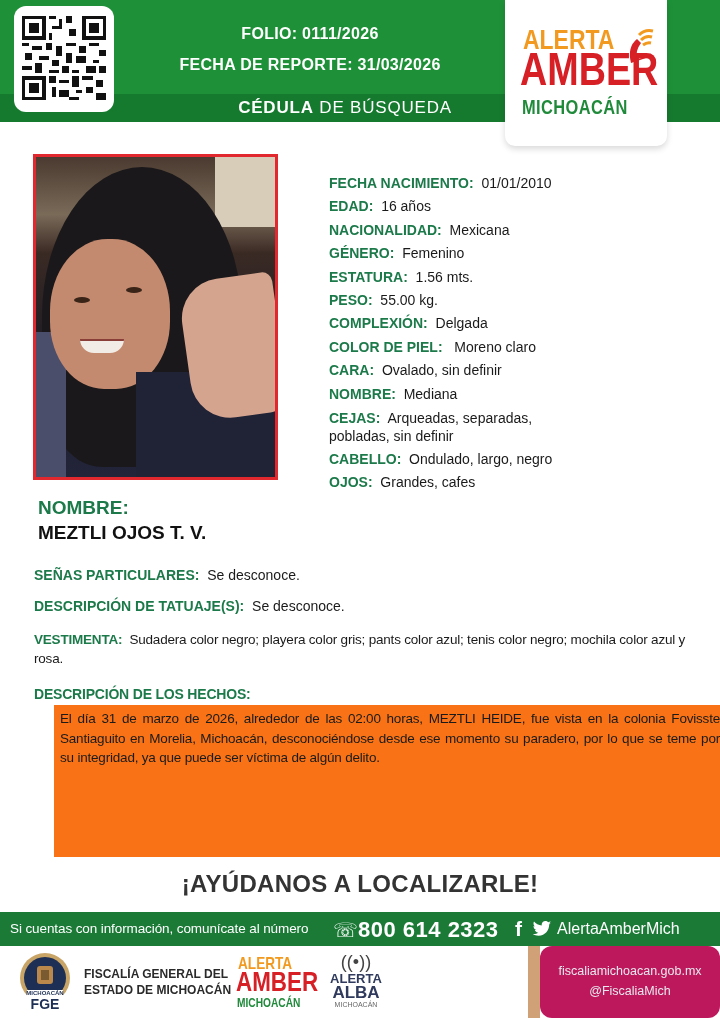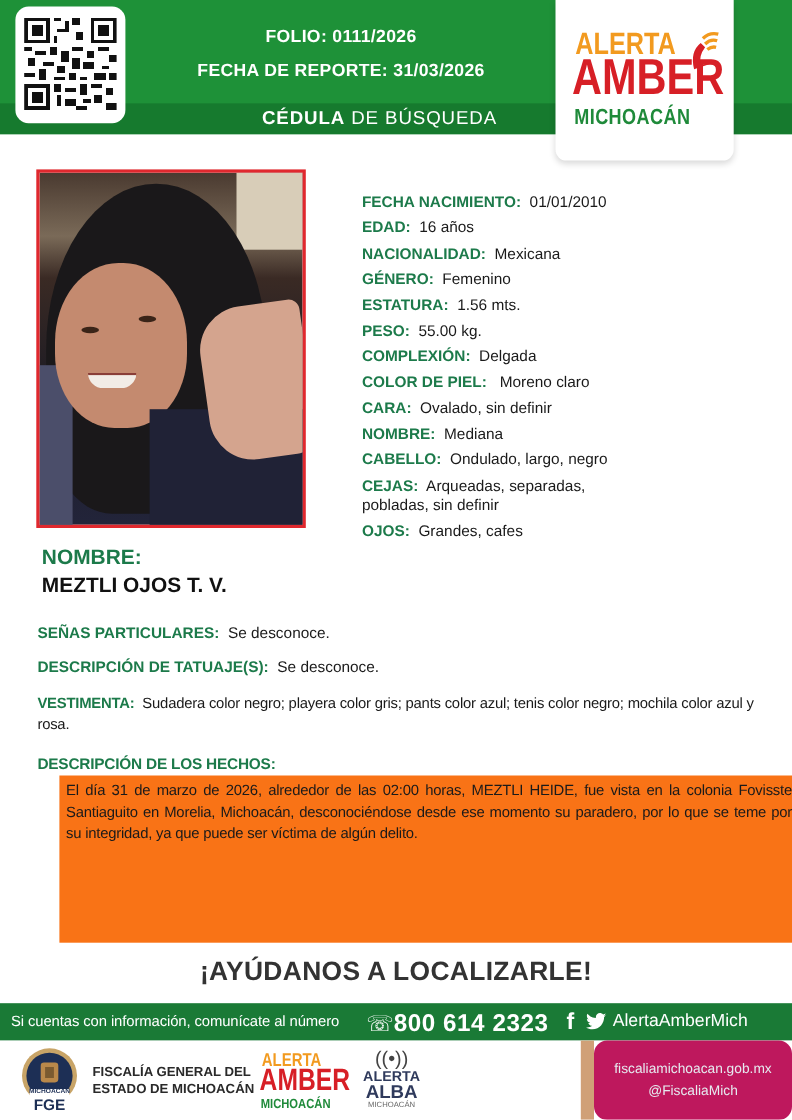--- a/index.html
+++ b/index.html
@@ -178,22 +178,22 @@
   <div class="drow"><span class="lbl">FECHA NACIMIENTO:</span>&nbsp; <span>01/01/2010</span></div>
   <div class="drow"><span class="lbl">EDAD:</span>&nbsp; <span>16 años</span></div>
   <div class="drow"><span class="lbl">NACIONALIDAD:</span>&nbsp; <span>Mexicana</span></div>
   <div class="drow"><span class="lbl">GÉNERO:</span>&nbsp; <span>Femenino</span></div>
   <div class="drow"><span class="lbl">ESTATURA:</span>&nbsp; <span>1.56 mts.</span></div>
   <div class="drow"><span class="lbl">PESO:</span>&nbsp; <span>55.00 kg.</span></div>
   <div class="drow"><span class="lbl">COMPLEXIÓN:</span>&nbsp; <span>Delgada</span></div>
   <div class="drow"><span class="lbl">COLOR DE PIEL:</span>&nbsp;&nbsp; <span>Moreno claro</span></div>
   <div class="drow"><span class="lbl">CARA:</span>&nbsp; <span>Ovalado, sin definir</span></div>
   <div class="drow"><span class="lbl">NOMBRE:</span>&nbsp; <span>Mediana</span></div>
+  <div class="drow multi" style="width:230px;"><span class="lbl">CEJAS:</span>&nbsp; <span>Arqueadas, separadas, pobladas, sin definir</span></div>
   <div class="drow"><span class="lbl">CABELLO:</span>&nbsp; <span>Ondulado, largo, negro</span></div>
-  <div class="drow multi" style="width:230px;"><span class="lbl">CEJAS:</span>&nbsp; <span>Arqueadas, separadas, pobladas, sin definir</span></div>
   <div class="drow"><span class="lbl">OJOS:</span>&nbsp; <span>Grandes, cafes</span></div>
 </div>
 
 <div class="nombre-lbl">NOMBRE:</div>
 <div class="nombre-val">MEZTLI OJOS T. V.</div>
 
 <div class="field f-senas"><span class="lbl">SEÑAS PARTICULARES:</span>&nbsp; <span>Se desconoce.</span></div>
 <div class="field f-tatuaje"><span class="lbl">DESCRIPCIÓN DE TATUAJE(S):</span>&nbsp; <span>Se desconoce.</span></div>
 <div class="field f-vest"><span class="lbl">VESTIMENTA:</span>&nbsp; <span>Sudadera color negro; playera color gris; pants color azul; tenis color negro; mochila color azul y rosa.</span></div>
 

